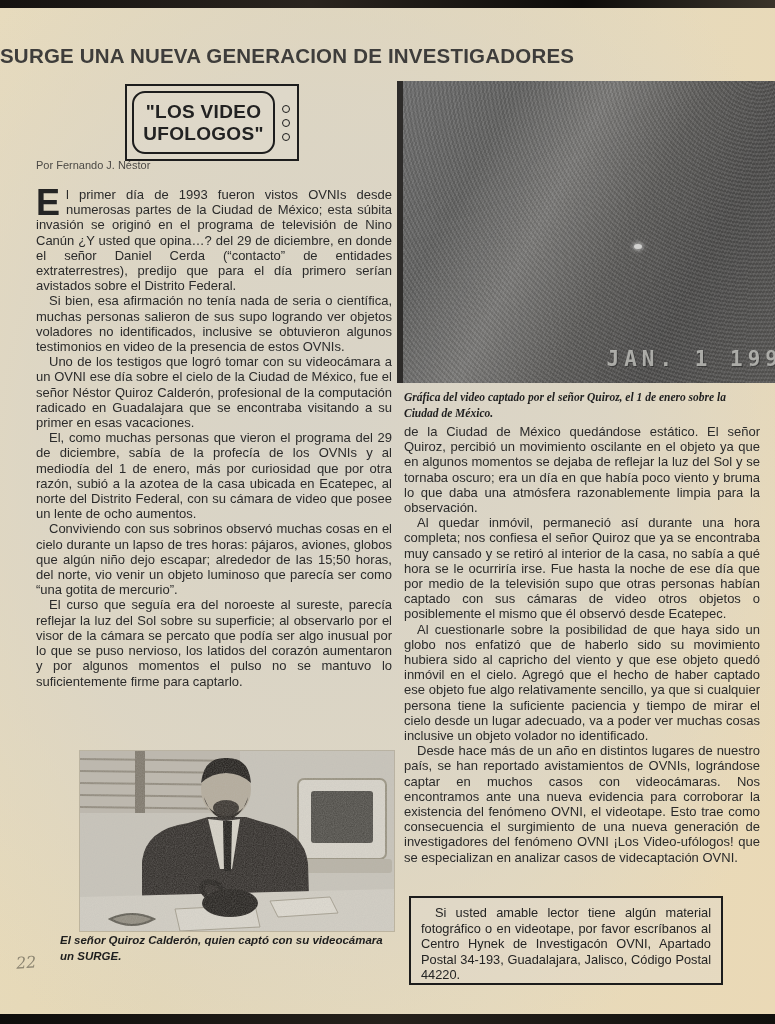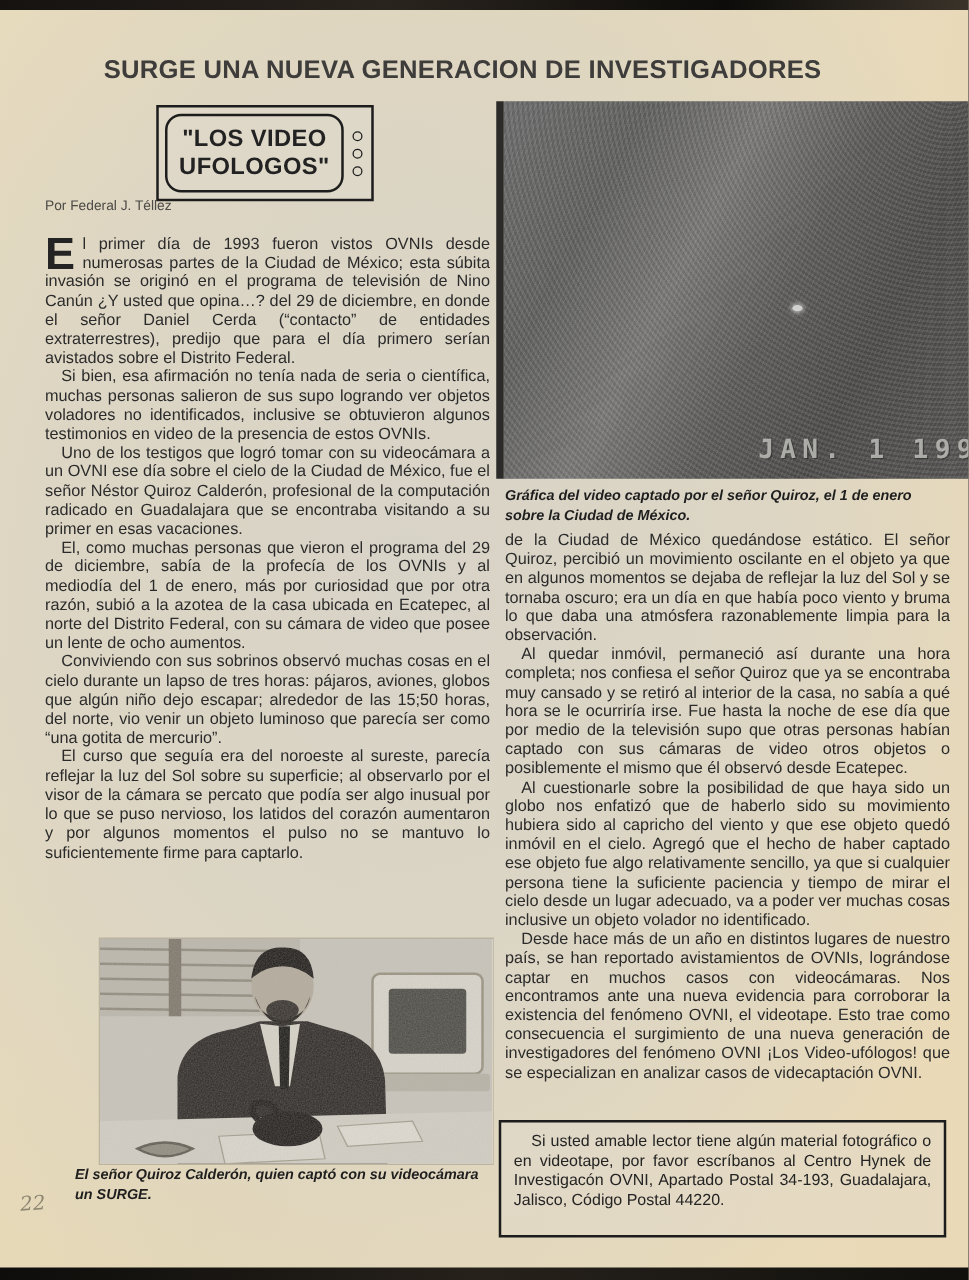--- a/index.html
+++ b/index.html
@@ -8,21 +8,21 @@
     font-family:"Liberation Sans", sans-serif;color:#2b2b2b;
     background:
       radial-gradient(ellipse at 42% 45%, rgba(215,211,200,0.95) 0%, rgba(219,213,198,0.85) 45%, rgba(230,217,186,0.0) 82%),
       linear-gradient(100deg, #e9dcbc 0%, #e4d7b6 35%, #e7dabb 70%, #ead9b6 100%);
   }
   .scan-edge-top{position:absolute;left:0;top:0;width:775px;height:8px;
     background:linear-gradient(90deg,#151210 0%,#2a241e 40%,#0d0c0a 75%,#3a332a 100%);}
   .scan-edge-bottom{position:absolute;left:0;bottom:0;width:775px;height:10px;
     background:linear-gradient(90deg,#0e0d0b 0%,#26211b 50%,#11100d 100%);}
   .kicker{
-    position:absolute;left:0;top:44px;width:740px;text-align:center;
+    position:absolute;left:0;top:44px;width:740px;
     font-size:20.5px;font-weight:bold;letter-spacing:0.2px;color:#3e3d3b;
   }
   
   .tvbox{position:absolute;left:125px;top:84px;width:170px;height:73px;
     border:2px solid #1d1d1d;background:rgba(226,221,210,0.4);}
   .tvbox .screen{position:absolute;left:5px;top:5px;right:22px;bottom:5px;
     border:2px solid #1d1d1d;border-radius:13px;
     display:flex;flex-direction:column;align-items:center;justify-content:center;}
   .tvbox .screen span{font-size:19px;font-weight:bold;line-height:1.12;color:#222;letter-spacing:0.3px;}
   .tvbox .knobs{position:absolute;right:7px;top:50%;transform:translateY(-50%);
@@ -37,36 +37,36 @@
       repeating-linear-gradient(115deg, rgba(255,255,255,0.05) 0 1px, rgba(0,0,0,0.03) 1px 3px),
       linear-gradient(118deg, #6e6e6e 0%, #636362 22%, #7b7a78 40%, #5e5d5b 58%, #4f4e4d 75%, #585755 100%);
   }
   .videostill .ufo-dot{position:absolute;left:62%;top:54%;width:8px;height:5px;border-radius:50%;
     background:#d2d2d0;box-shadow:0 0 4px 1px rgba(230,230,228,0.7);}
   .videostill .stamp{position:absolute;right:-8px;bottom:12px;white-space:nowrap;
     font-family:"DejaVu Sans Mono", monospace;font-weight:bold;font-size:21px;
     color:rgba(190,190,186,0.85);letter-spacing:5px;text-shadow:1px 1px 0 rgba(40,40,40,0.6);}
   
   .caption{font-weight:bold;font-style:italic;font-size:11.5px;line-height:1.42;color:#1e1e1e;}
-  .cap-video{position:absolute;left:404px;top:389px;width:352px;}
+  .cap-video{position:absolute;left:404px;top:389px;width:352px;font-family:Liberation Serif, serif;}
   .cap-photo{position:absolute;left:60px;top:932px;width:332px;}
   .byline{position:absolute;left:36px;top:159px;font-size:11px;color:#4c4a46;}
   
   .col{font-size:13px;line-height:15.2px;text-align:justify;hyphens:auto;color:#2b2b2b;}
   .col p{margin:0;text-indent:13px;}
   .col p.first{text-indent:0;}
   .left-col{position:absolute;left:36px;top:187px;width:356px;height:562px;overflow:hidden;}
   .right-col{position:absolute;left:404px;top:424px;width:356px;height:470px;overflow:hidden;}
   .dropcap{float:left;font-size:36px;line-height:27px;font-weight:bold;padding:2px 6px 0 0;color:#242424;}
   
   .photofig{position:absolute;left:80px;top:751px;width:314px;height:180px;overflow:hidden;
     box-shadow:0 0 0 1px rgba(120,115,100,0.35);}
   
-  .contactbox{position:absolute;left:399px;top:896px;width:358px;box-sizing:border-box;
-    border:2.5px solid #1c1c1c;padding:7px 10px 21px 10px;background:rgba(224,219,208,0.35);}
+  .contactbox{position:absolute;left:409px;top:896px;width:314px;box-sizing:border-box;
+    border:2.5px solid #1c1c1c;padding:7px 10px 0 10px;background:rgba(224,219,208,0.35);}
   .contactbox p{margin:0;font-size:12.8px;line-height:15.6px;text-align:justify;text-indent:14px;color:#242424;}
   .pagenum{position:absolute;left:16px;top:953px;font-family:"DejaVu Serif", serif;
     font-style:italic;font-size:16px;color:#8d8672;transform:rotate(-4deg);}
 </style>
 </head>
 <body>
 
 <div class="page">
   <div class="scan-edge-top"></div>
   <div class="scan-edge-bottom"></div>
@@ -85,21 +85,21 @@
     </div>
   </div>
 
   <div class="videostill">
     <div class="ufo-dot"></div>
     <div class="stamp">JAN. 1 199</div>
   </div>
 
   <div class="caption cap-video">Gráfica del video captado por el señor Quiroz, el 1 de enero sobre la Ciudad de México.</div>
 
-  <div class="byline">Por Federal J. Téllez</div>
+  <div class="byline">Por Fernando J. Néstor</div>
 
   <div class="col left-col">
     <p class="first"><span class="dropcap">E</span><span>l primer día de 1993 fueron vistos OVNIs desde numerosas partes de la Ciudad de México; esta súbita invasión se originó en el programa de televisión de Nino Canún ¿Y usted que opina…? del 29 de diciembre, en donde el señor Daniel Cerda (“contacto” de entidades extraterrestres), predijo que para el día primero serían avistados sobre el Distrito Federal.</span></p>
     <p>Si bien, esa afirmación no tenía nada de seria o científica, muchas personas salieron de sus supo logrando ver objetos voladores no identificados, inclusive se obtuvieron algunos testimonios en video de la presencia de estos OVNIs.</p>
     <p>Uno de los testigos que logró tomar con su videocámara a un OVNI ese día sobre el cielo de la Ciudad de México, fue el señor Néstor Quiroz Calderón, profesional de la computación radicado en Guadalajara que se encontraba visitando a su primer en esas vacaciones.</p>
     <p>El, como muchas personas que vieron el programa del 29 de diciembre, sabía de la profecía de los OVNIs y al mediodía del 1 de enero, más por curiosidad que por otra razón, subió a la azotea de la casa ubicada en Ecatepec, al norte del Distrito Federal, con su cámara de video que posee un lente de ocho aumentos.</p>
     <p>Conviviendo con sus sobrinos observó muchas cosas en el cielo durante un lapso de tres horas: pájaros, aviones, globos que algún niño dejo escapar; alrededor de las 15;50 horas, del norte, vio venir un objeto luminoso que parecía ser como “una gotita de mercurio”.</p>
     <p>El curso que seguía era del noroeste al sureste, parecía reflejar la luz del Sol sobre su superficie; al observarlo por el visor de la cámara se percato que podía ser algo inusual por lo que se puso nervioso, los latidos del corazón aumentaron y por algunos momentos el pulso no se mantuvo lo suficientemente firme para captarlo.</p>
   </div>
 

